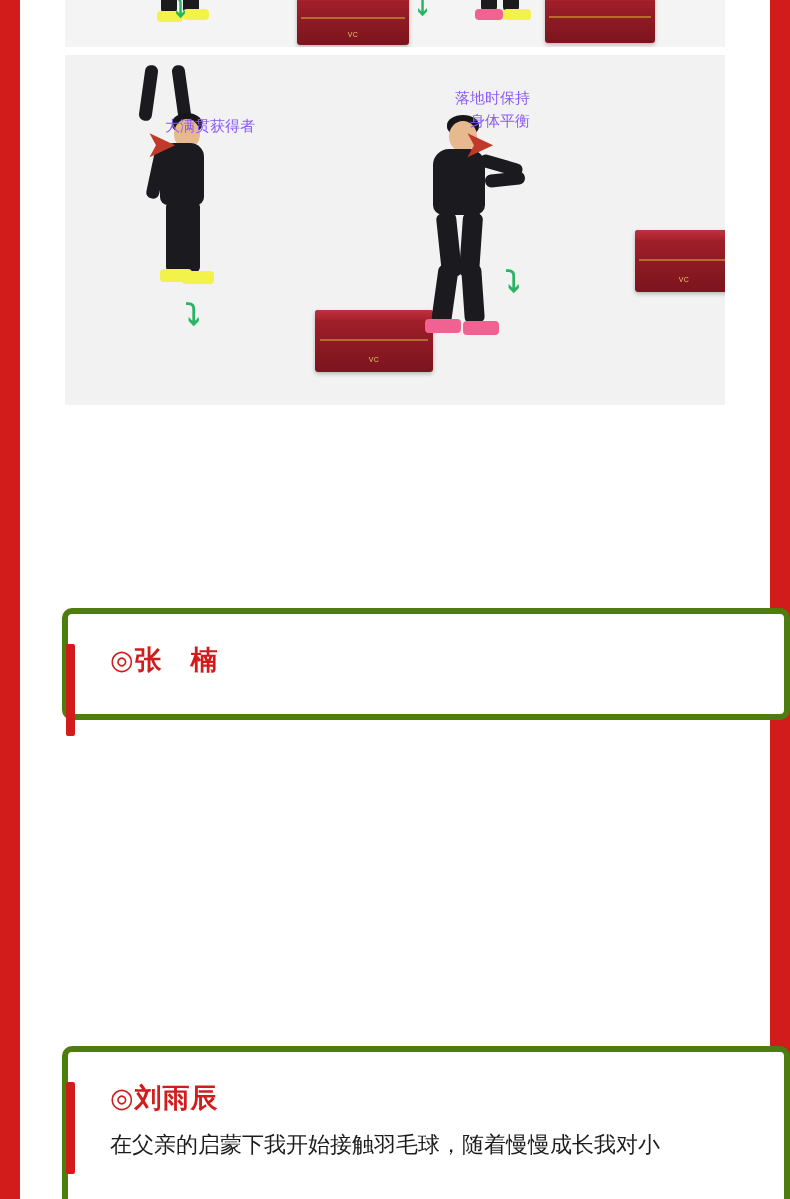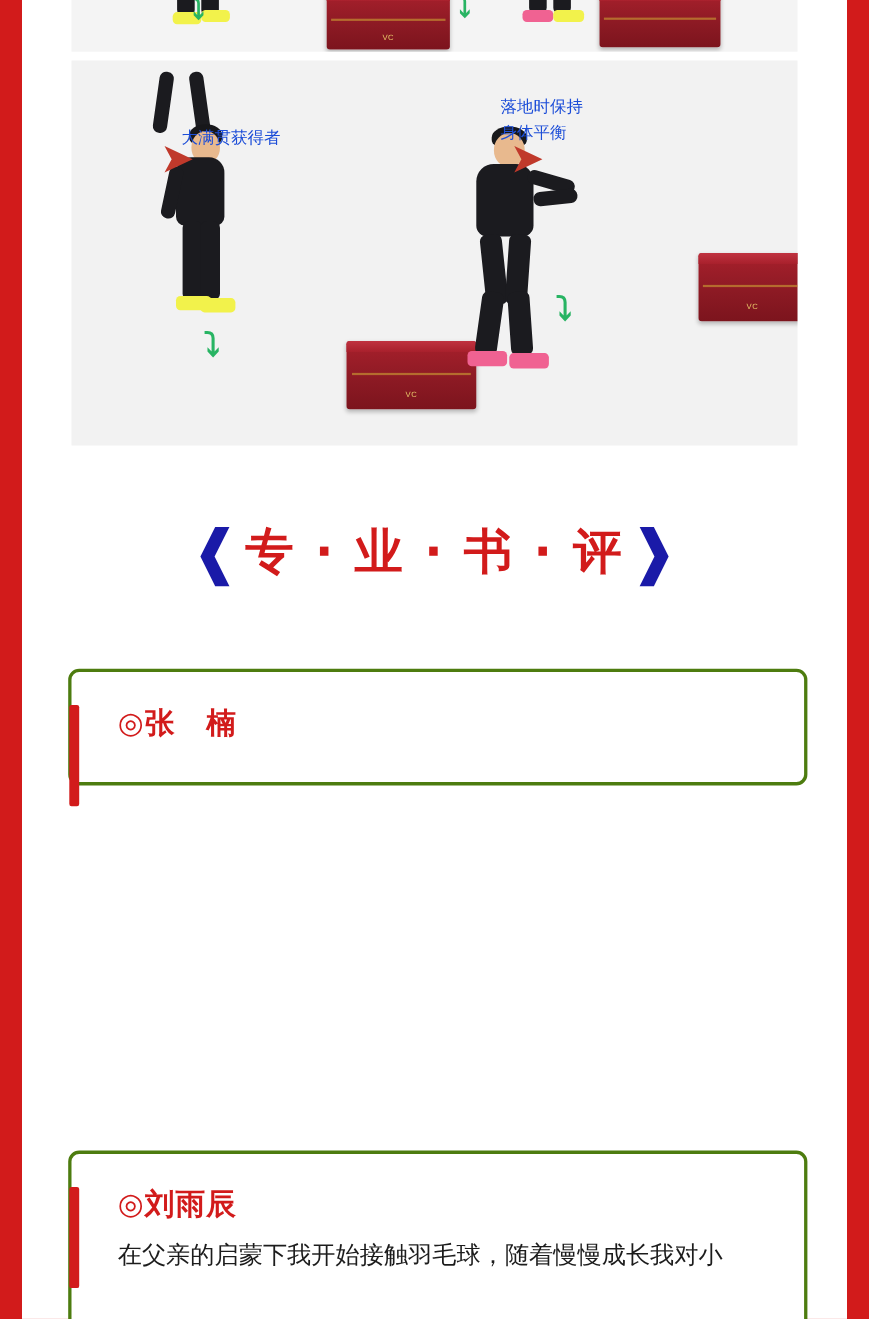--- a/index.html
+++ b/index.html
@@ -117,26 +117,27 @@
   }
   .arrow-red {
     position: absolute;
     color: #c0392b;
     font-size: 26px;
     font-weight: bold;
     line-height: 1;
   }
   .photo-caption {
     position: absolute;
-    color: #1d4ed8;
+    color: #8b5cf6;
     font-size: 15px;
     line-height: 1.5;
     font-weight: 500;
     white-space: pre-line;
     font-family: Liberation Serif, serif;
+    text-align: right;
   }
 
   
   .section-title {
     position: absolute;
     left: 0;
     top: 470px;
     width: 750px;
     text-align: center;
   }
@@ -153,22 +154,22 @@
     font-weight: bold;
     letter-spacing: 2px;
     vertical-align: middle;
     font-family: "DejaVu Sans", "Liberation Sans", sans-serif;
   }
 
   
   .card {
     position: absolute;
     left: 42px;
-    width: 672px;
-    border: 3px solid #4d7c0f;
+    width: 728px;
+    border: 6px solid #4d7c0f;
     border-radius: 10px;
     background: #fff;
     box-sizing: border-box;
   }
   .card .side-bar {
     position: absolute;
     left: -2px;
     top: 30px;
     width: 9px;
     height: 92px;
@@ -291,25 +292,20 @@
 身体平衡</div>
 
         <div class="box" style="left:570px; top:175px; width:98px; height:62px;">
           <div class="top-face"></div>
             <div class="seam"></div>
           <div class="logo">VC</div>
         </div>
       </div>
     </div>
 
-    <div class="section-title">
-      <span class="bracket">❰</span>
-      <span class="tt">专 · 业 · 书 · 评</span>
-      <span class="bracket">❱</span>
-    </div>
 
     <div class="card card-1">
       <div class="side-bar"></div>
       <div class="card-body">
         <h3 class="reviewer-name">
           <span>◎</span><span>张　楠</span>
         </h3>
       </div>
     </div>
 

